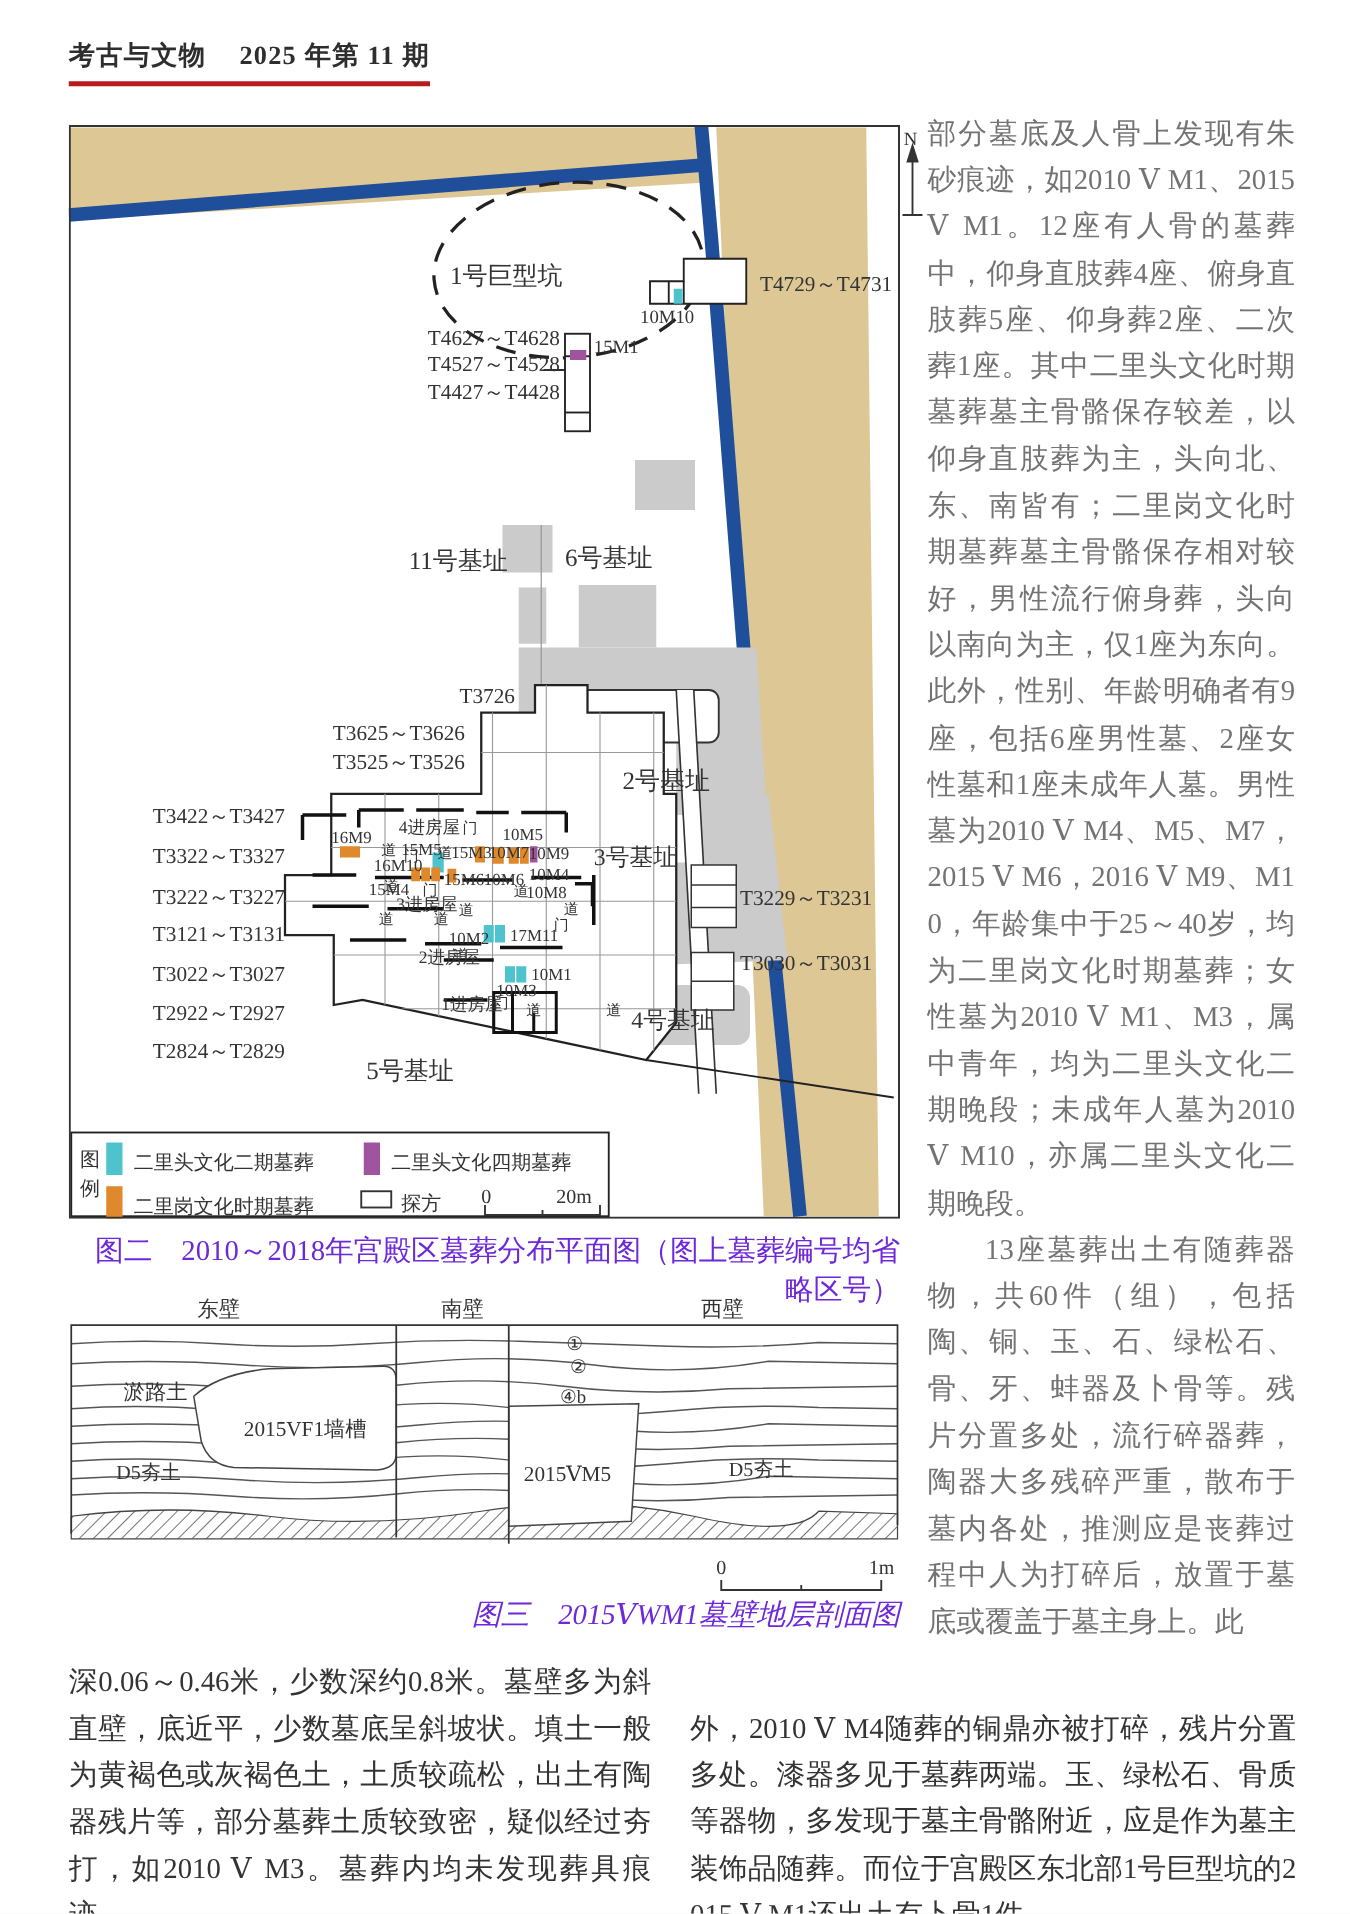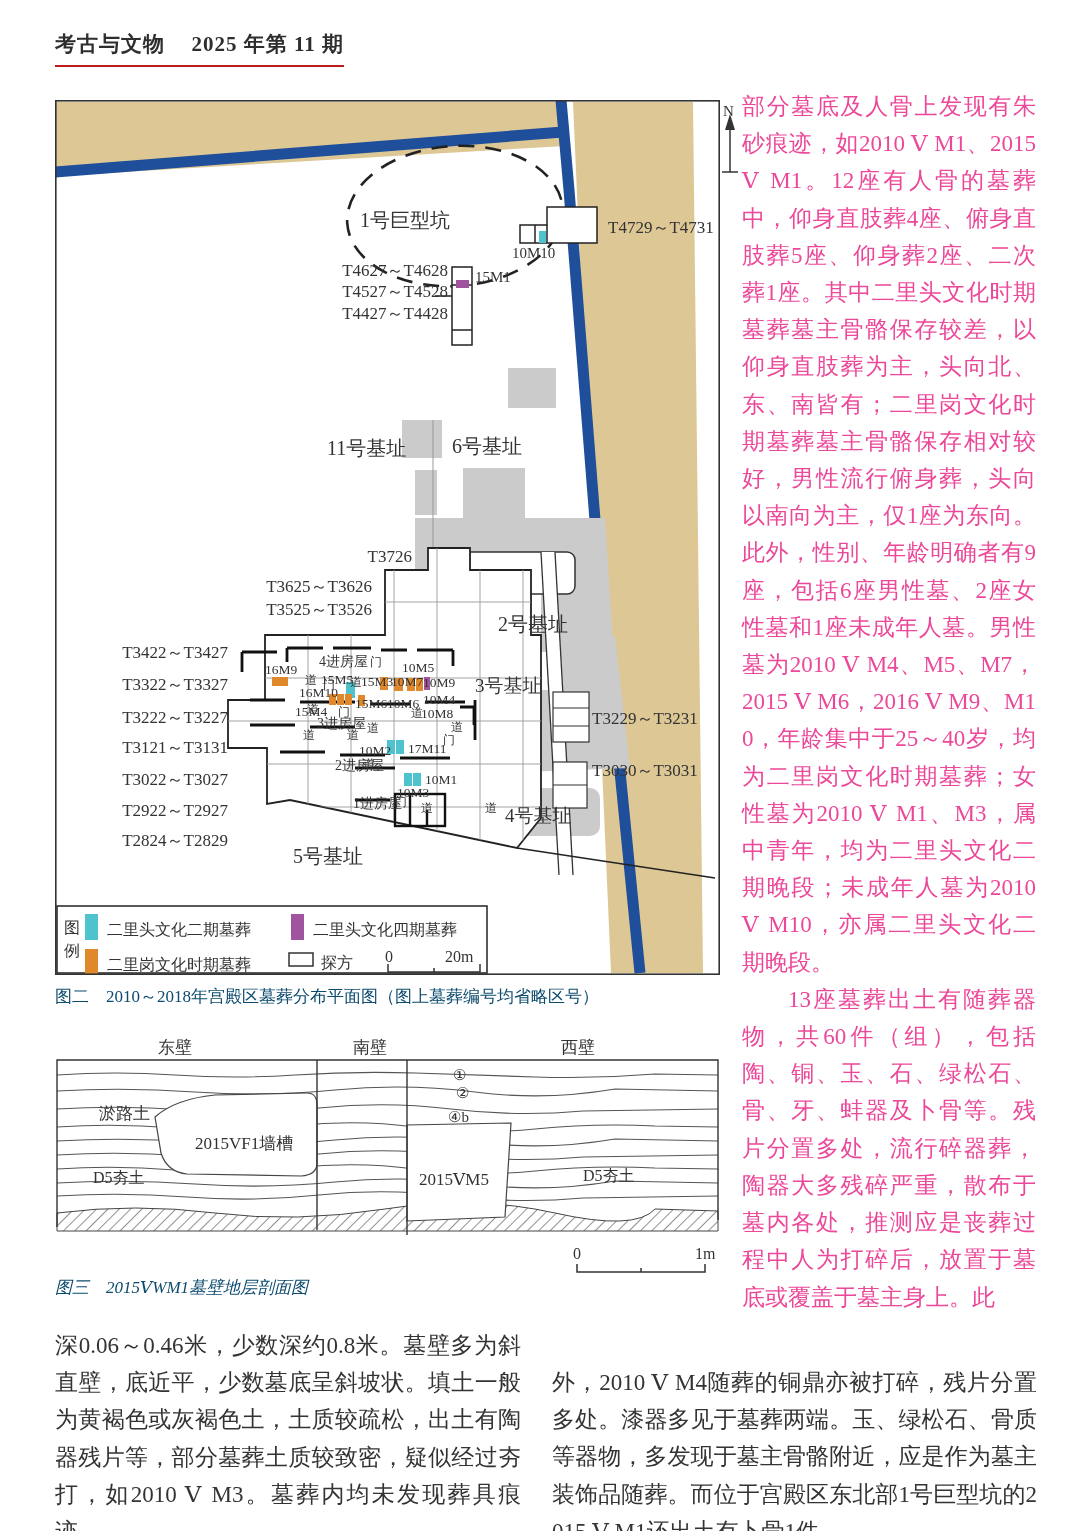--- a/index.html
+++ b/index.html
@@ -1,25 +1,25 @@
 <!DOCTYPE html>
 <html><head>
 <meta charset="utf-8">
 <style>
   html,body{margin:0;padding:0;background:#f2f2f2;}
   .page{position:relative;width:1080px;height:1531px;background:#ffffff;overflow:hidden;
         font-family:"Liberation Serif","DejaVu Serif",serif;color:#2e2e2e;}
   .hdr{position:absolute;left:55px;top:30px;font-size:21px;font-weight:bold;
-       border-bottom:2px solid #b91c1c;padding-bottom:7px;letter-spacing:1px;}
+       border-bottom:4px solid #b91c1c;padding-bottom:7px;letter-spacing:1px;}
   .colr{position:absolute;left:742px;top:88px;width:294px;font-size:23px;line-height:37.2px;
-        text-align:justify;word-break:break-all;color:#ec4899;}
+        text-align:justify;word-break:break-all;color:#737373;}
   .colr p{margin:0;}
   .colr p.ind{text-indent:2em;}
   .fig{position:absolute;}
-  .cap{position:absolute;left:55px;width:665px;text-align:left;font-size:17px;color:#0c4a6e;}
+  .cap{position:absolute;left:55px;width:665px;text-align:right;font-size:23px;color:#6d28d9;}
   .bcol{position:absolute;top:1327px;font-size:23px;line-height:37.2px;text-align:justify;
         word-break:break-all;color:#333;}
   .bl{left:55px;width:466px;}
   .br{left:552px;width:485px;margin-top:37px;}
   text{fill:#333;font-family:"Liberation Serif","DejaVu Serif",serif;}
   .t17{font-size:17px;}
   .t20{font-size:20px;}
   .t19{font-size:19px;}
   .t16{font-size:16px;}
   .t15{font-size:15px;}

